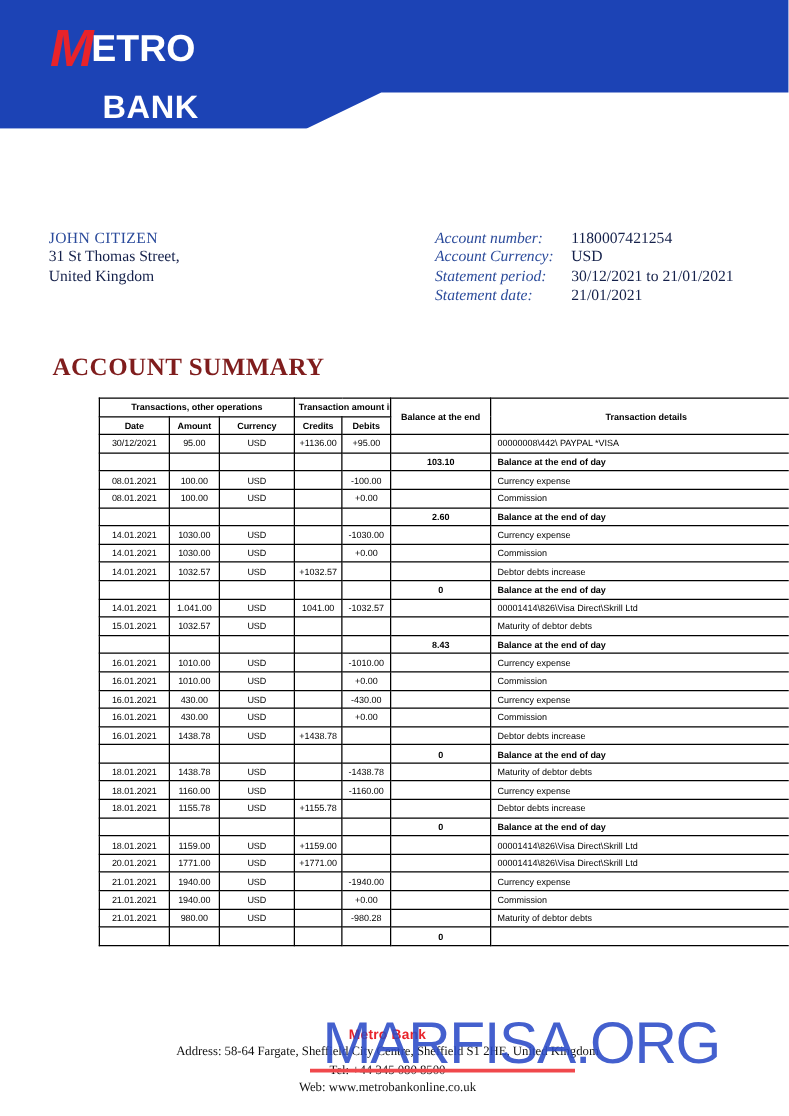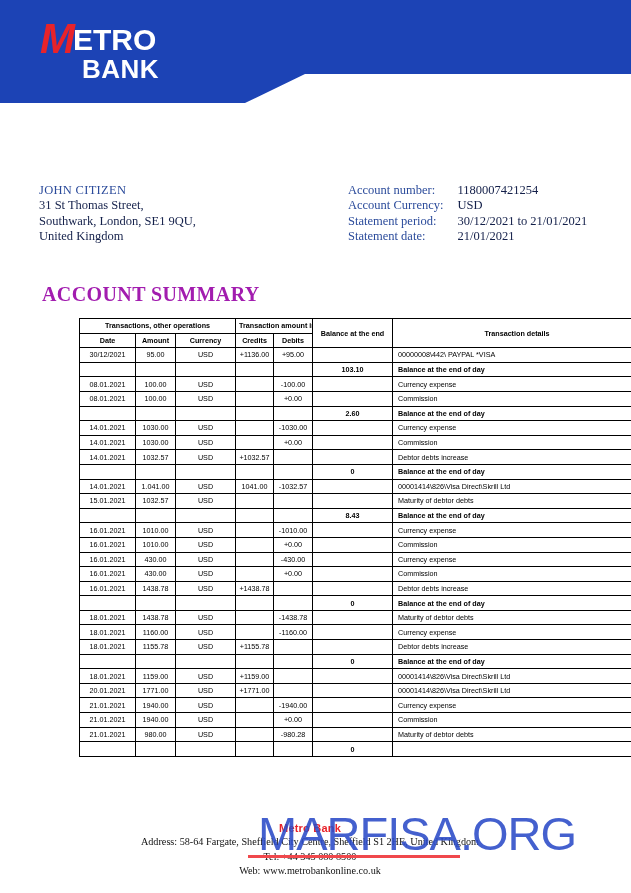--- a/index.html
+++ b/index.html
@@ -51,21 +51,21 @@
     letter-spacing: 0px;
     margin-left: 1px;
   }
   .logo-row2 {
     color: #ffffff;
     font-family: "Liberation Sans", sans-serif;
     font-weight: bold;
     font-size: 26px;
     line-height: 26px;
     margin-left: 42px;
-    margin-top: 1px;
+    margin-top: 17px;
     letter-spacing: 0.5px;
   }
 
   
   .info-wrap {
     position: absolute;
     left: 0; top: 183px;
     width: 520px;
     height: 62px;
   }
@@ -88,30 +88,30 @@
     line-height: 15.4px;
   }
   .acct table { border-collapse: collapse; }
   .acct td {
     padding: 0;
     font-size: 12.5px;
     line-height: 15.4px;
     white-space: nowrap;
     vertical-align: top;
   }
-  .acct td.lbl { color: #2b4b9b; padding-right: 14px; }
+  .acct td.lbl { color: #2b4b9b; padding-right: 14px; font-style: italic; }
   .acct td.val { color: #14204a; }
 
   
   .section-title {
     position: absolute;
     left: 42px; top: 283px;
     font-size: 20px;
     font-weight: bold;
-    color: #a21caf;
+    color: #7f1d1d;
     letter-spacing: 0.4px;
     text-align: center;
   }
 
   
   .tbl-wrap {
     position: absolute;
     left: 35px; top: 318px;
     width: 562px;
     margin-left: 44px;
@@ -201,21 +201,20 @@
     <span class="logo-m">M</span>
     <span class="logo-etro">ETRO</span>
   </div>
   <div class="logo-row2">BANK</div>
 </div>
 
 <div class="info-wrap">
   <div class="addr">
     <div class="addr-name">JOHN CITIZEN</div>
     <div>31 St Thomas Street,</div>
-    <div>Southwark, London, SE1 9QU,</div>
     <div>United Kingdom</div>
   </div>
 
   <div class="acct">
     <table>
       <tbody>
           <tr>
         <td class="lbl">Account number:</td>
         <td class="val">1180007421254</td>
       </tr>

